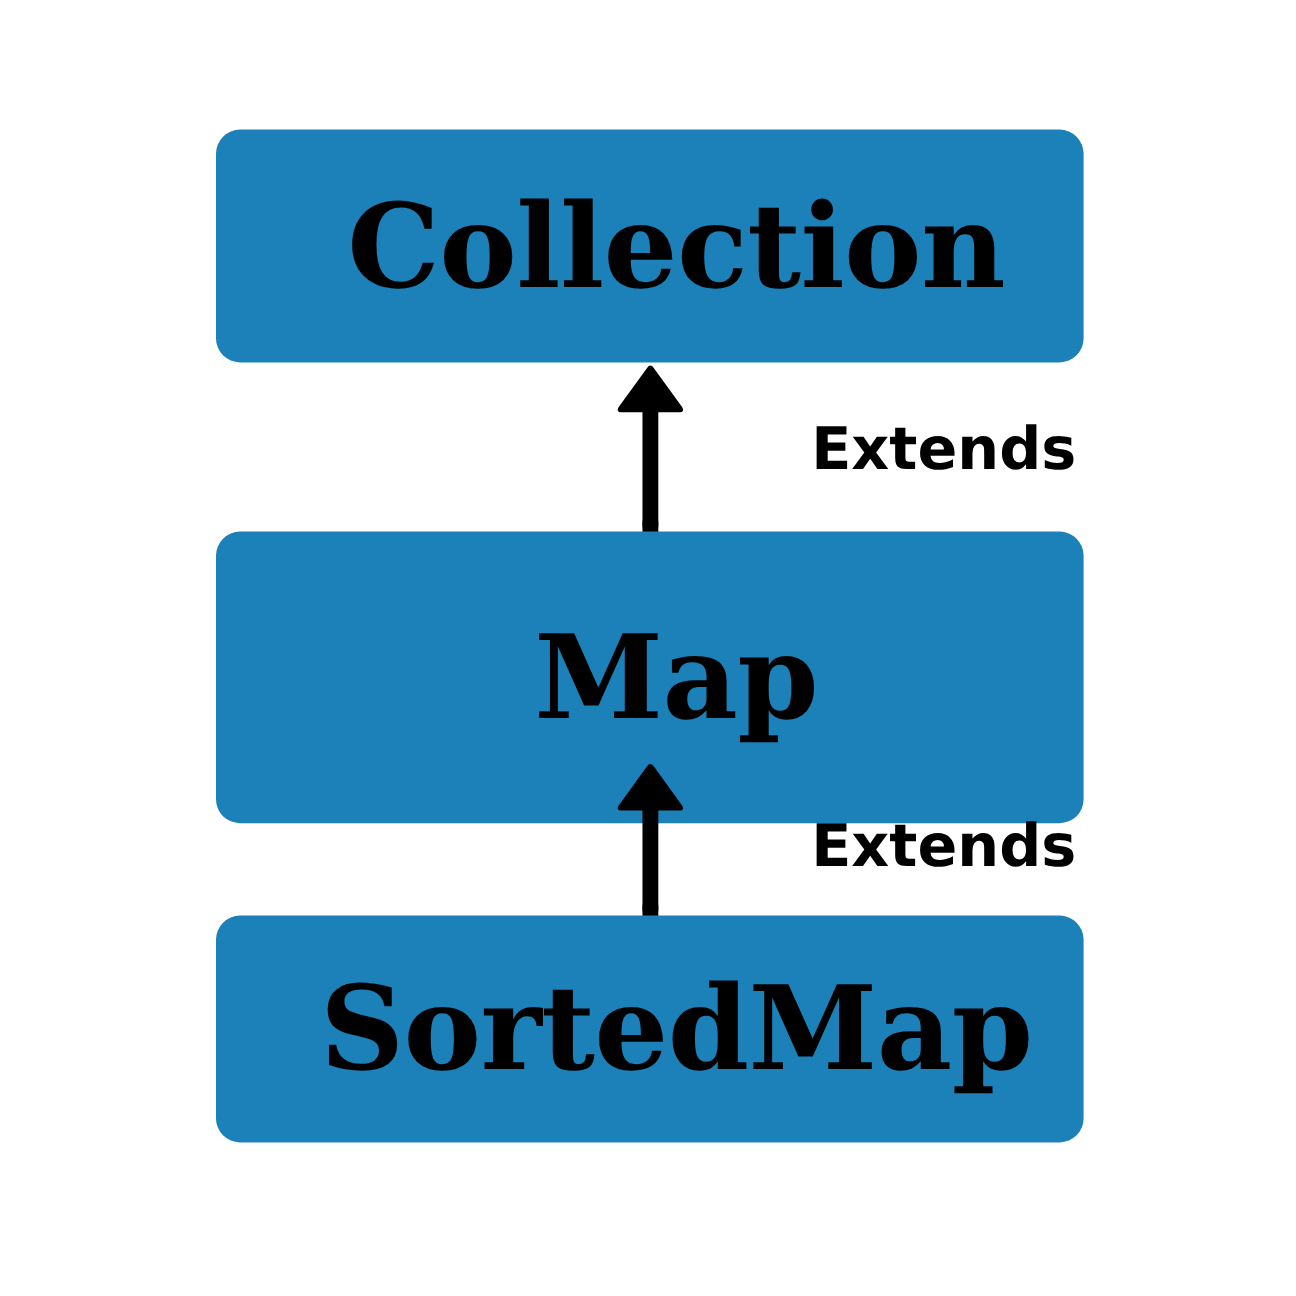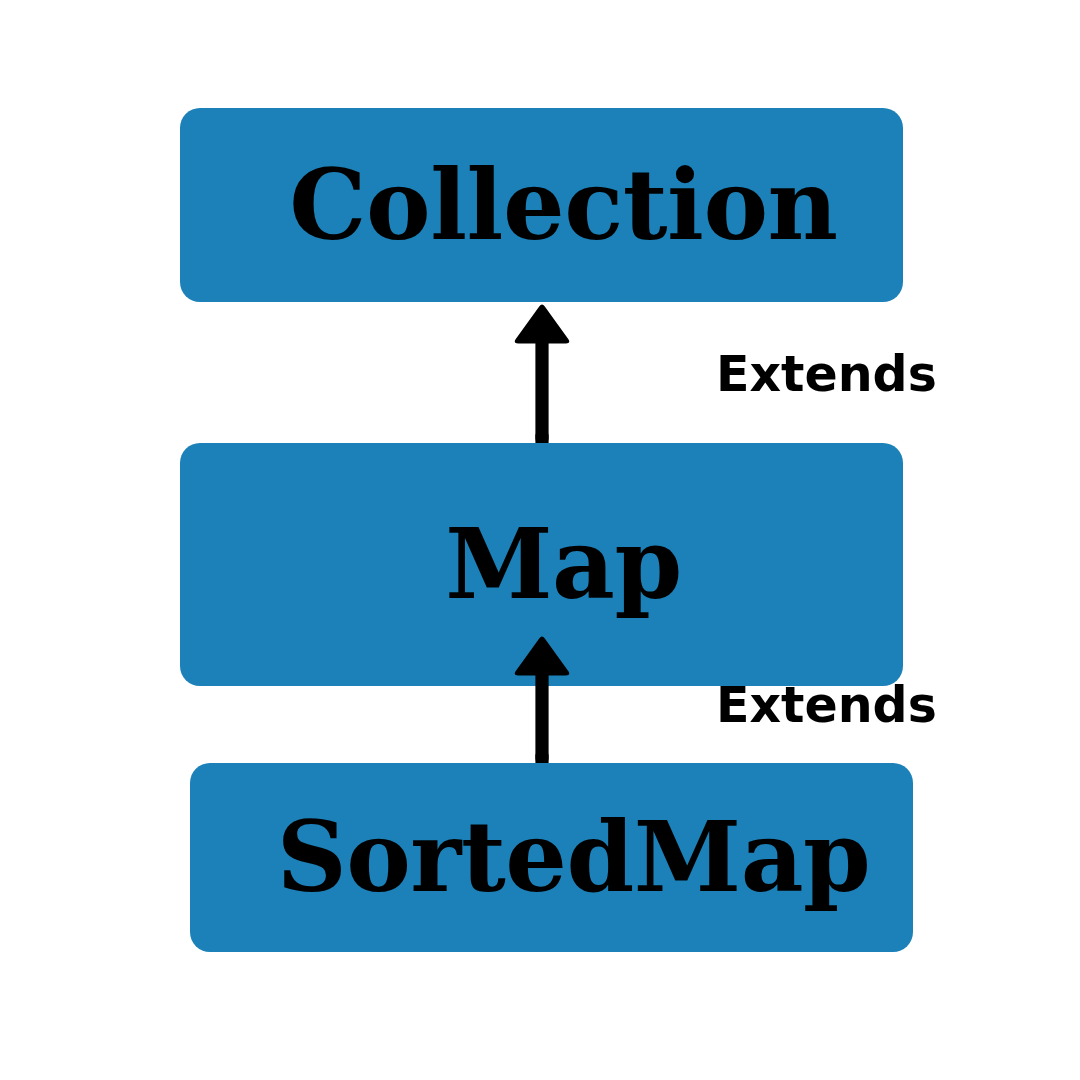--- a/index.html
+++ b/index.html
@@ -59,21 +59,20 @@
   
   .edge-label {
     position: absolute;
     font-family: "DejaVu Sans", "Liberation Sans", sans-serif;
     font-weight: bold;
     font-size: 49px;
     line-height: 1;
     color: #000000;
     white-space: nowrap;
     user-select: none;
-    margin-left: 40px;
   }
   #edge-label-1 { left: 676px; top: 350px; }
   #edge-label-2 { left: 676px; top: 681px; }
 </style>
 </head>
 <body>
 
 <div id="canvas" style="background: rgb(255, 255, 255);">
 
   <div id="node-collection" class="node" style="background: rgb(27, 129, 184);">
@@ -95,17 +94,17 @@
 
   <div id="edge-arrow-2" class="edge-arrow">
     <svg viewBox="0 0 74 130" preserveAspectRatio="none" aria-hidden="true">
       <path d="M30.4 130 L30.4 40.5 L13.2 40.5 Q8.0 40.5 10.6 36.2 L34.2 3.6 Q37.0 -0.4 39.8 3.6 L63.4 36.2 Q66.0 40.5 60.8 40.5 L43.6 40.5 L43.6 130 Z" fill="#000000"></path>
       <rect x="30.4" y="114" width="13.2" height="16" rx="6.6" fill="#000000"></rect>
     </svg>
   </div>
 
   <div id="edge-label-2" class="edge-label">Extends</div>
 
-  <div id="node-sortedmap" class="node" style="background: rgb(27, 129, 184); margin-left: 10px;">
+  <div id="node-sortedmap" class="node" style="background: rgb(27, 129, 184);">
     <span class="node-label">SortedMap</span>
   </div>
 
 </div>
 
 </body></html>

